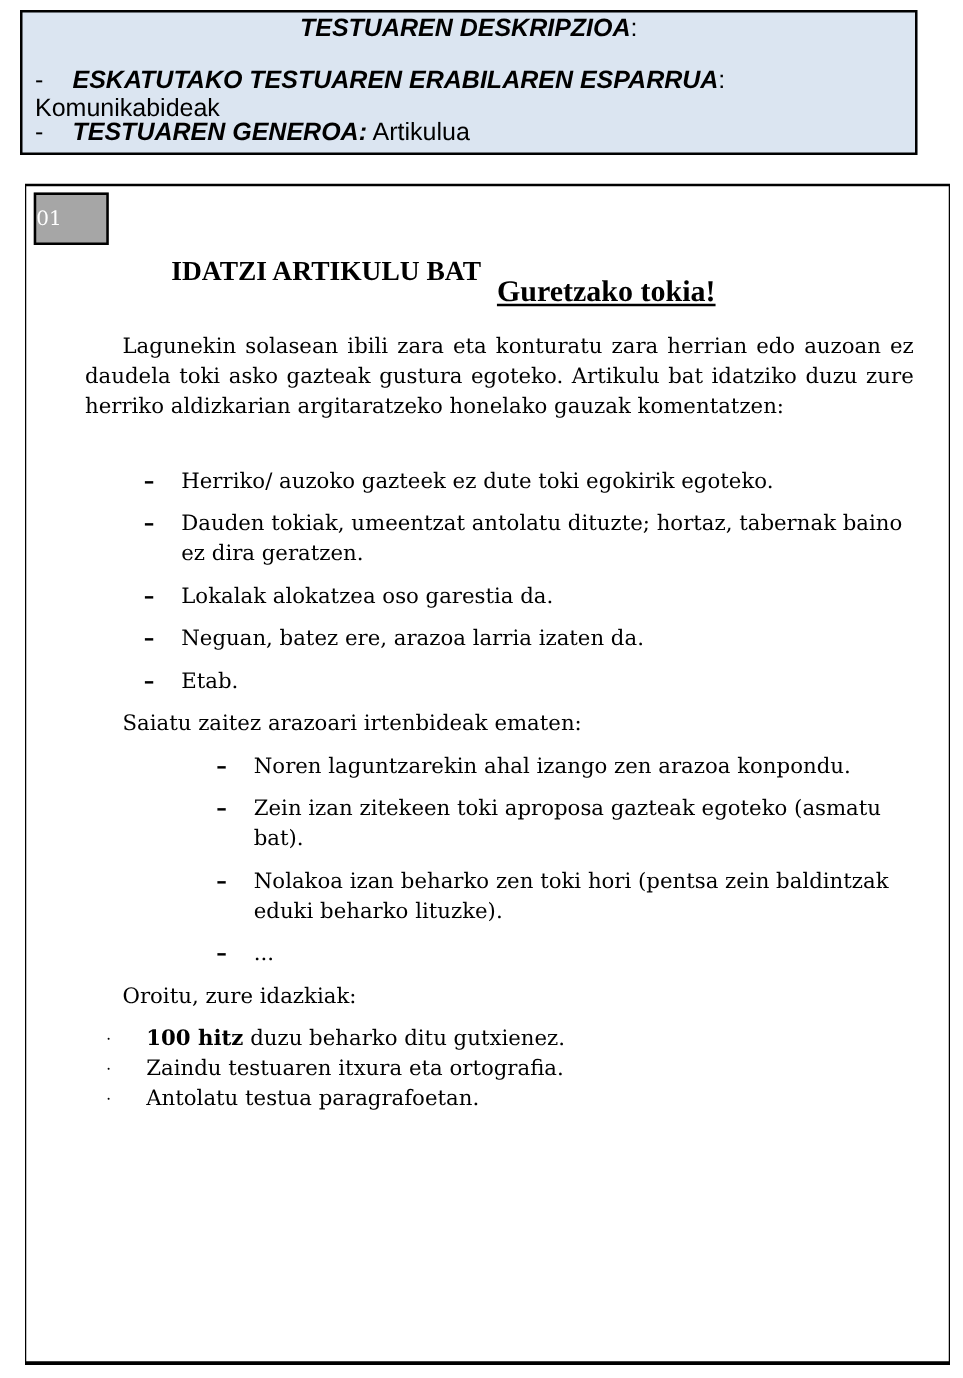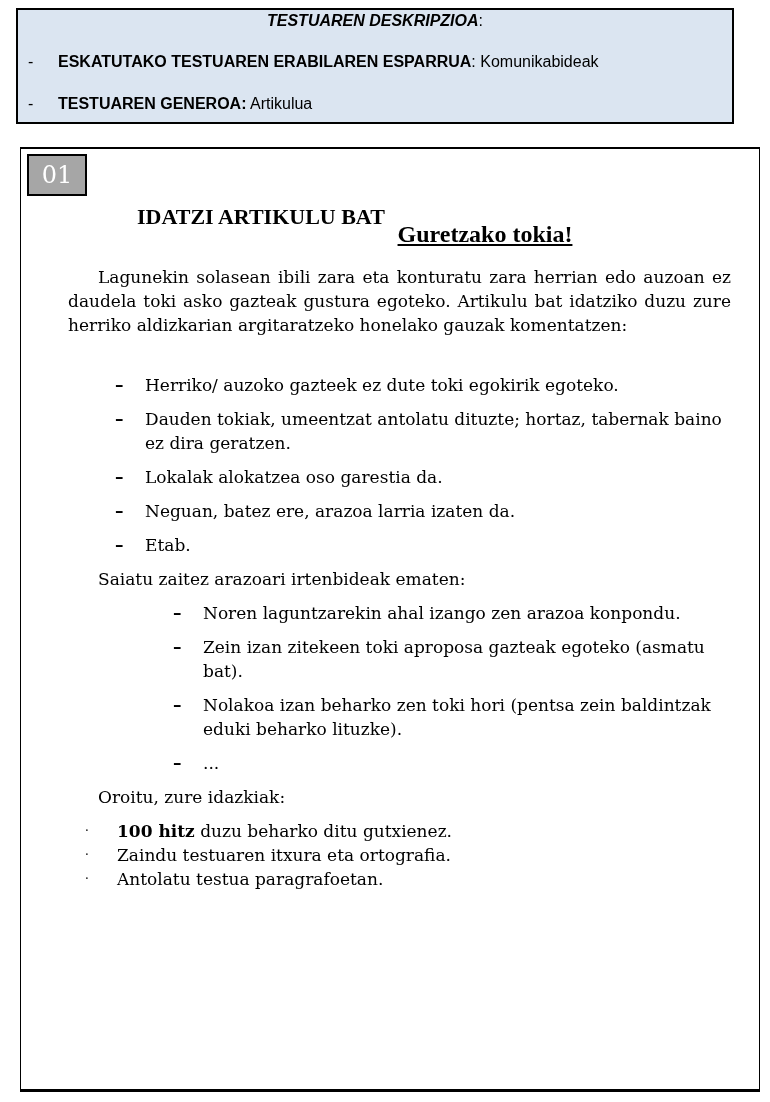--- a/index.html
+++ b/index.html
@@ -1,39 +1,39 @@
 <!DOCTYPE html>
 <html><head>
   <meta charset="utf-8">
   <style>
     html, body { margin: 0; padding: 0; background: #ffffff; }
     body { width: 770px; height: 1102px; position: relative; overflow: hidden; color: #000; }
 
     .desc-box {
       position: absolute; left: 16px; top: 8px; width: 714px; height: 112px;
       background: #dbe5f1; border: 2px solid #000;
-      font-family: "Liberation Sans", sans-serif; font-size: 16px;
+      font-family: "Liberation Sans", sans-serif; font-size: 20px;
     }
     .desc-title { position: absolute; top: 2px; left: 0; right: 0; text-align: center; }
     .desc-title b { font-style: italic; font-weight: bold; }
     .desc-row { position: absolute; left: 10px; right: 6px; }
     .desc-row .dash { display: inline-block; width: 30px; }
-    .desc-row b { }
+    .desc-row b { font-style: italic; }
     .row1 { top: 43px; }
     .row2 { top: 85px; }
 
     .task-box {
       position: absolute; left: 20px; top: 147px; width: 738px; height: 940px;
       border: 1px solid #000; border-top: 2px solid #000; border-bottom: 3px solid #000;
     }
     .num-badge {
       position: absolute; left: 6px; top: 5px; width: 60px; height: 42px;
       background: #a6a6a6; border: 2px solid #000; box-sizing: border-box;
-      color: #fff; font-family: "DejaVu Serif", serif; font-size: 24px;
-      text-align: center; line-height: 38px;
+      color: #fff; font-family: "DejaVu Serif", serif; font-size: 16px;
+      line-height: 38px;
     }
     .task-title {
       position: absolute; left: 116px; top: 22px;
       font-family: "Liberation Serif", serif; font-weight: bold; font-size: 22px; margin-top: 33px;
     }
     .subtitle {
       position: absolute; left: 0; right: 0; top: 72px; padding-left: 190px; text-align: center;
       font-family: "Liberation Serif", serif; font-weight: bold; font-size: 24px; text-decoration: underline;
     }
     .serif { font-family: "DejaVu Serif", serif; font-size: 17px; line-height: 24px; margin-left: 11px; }

